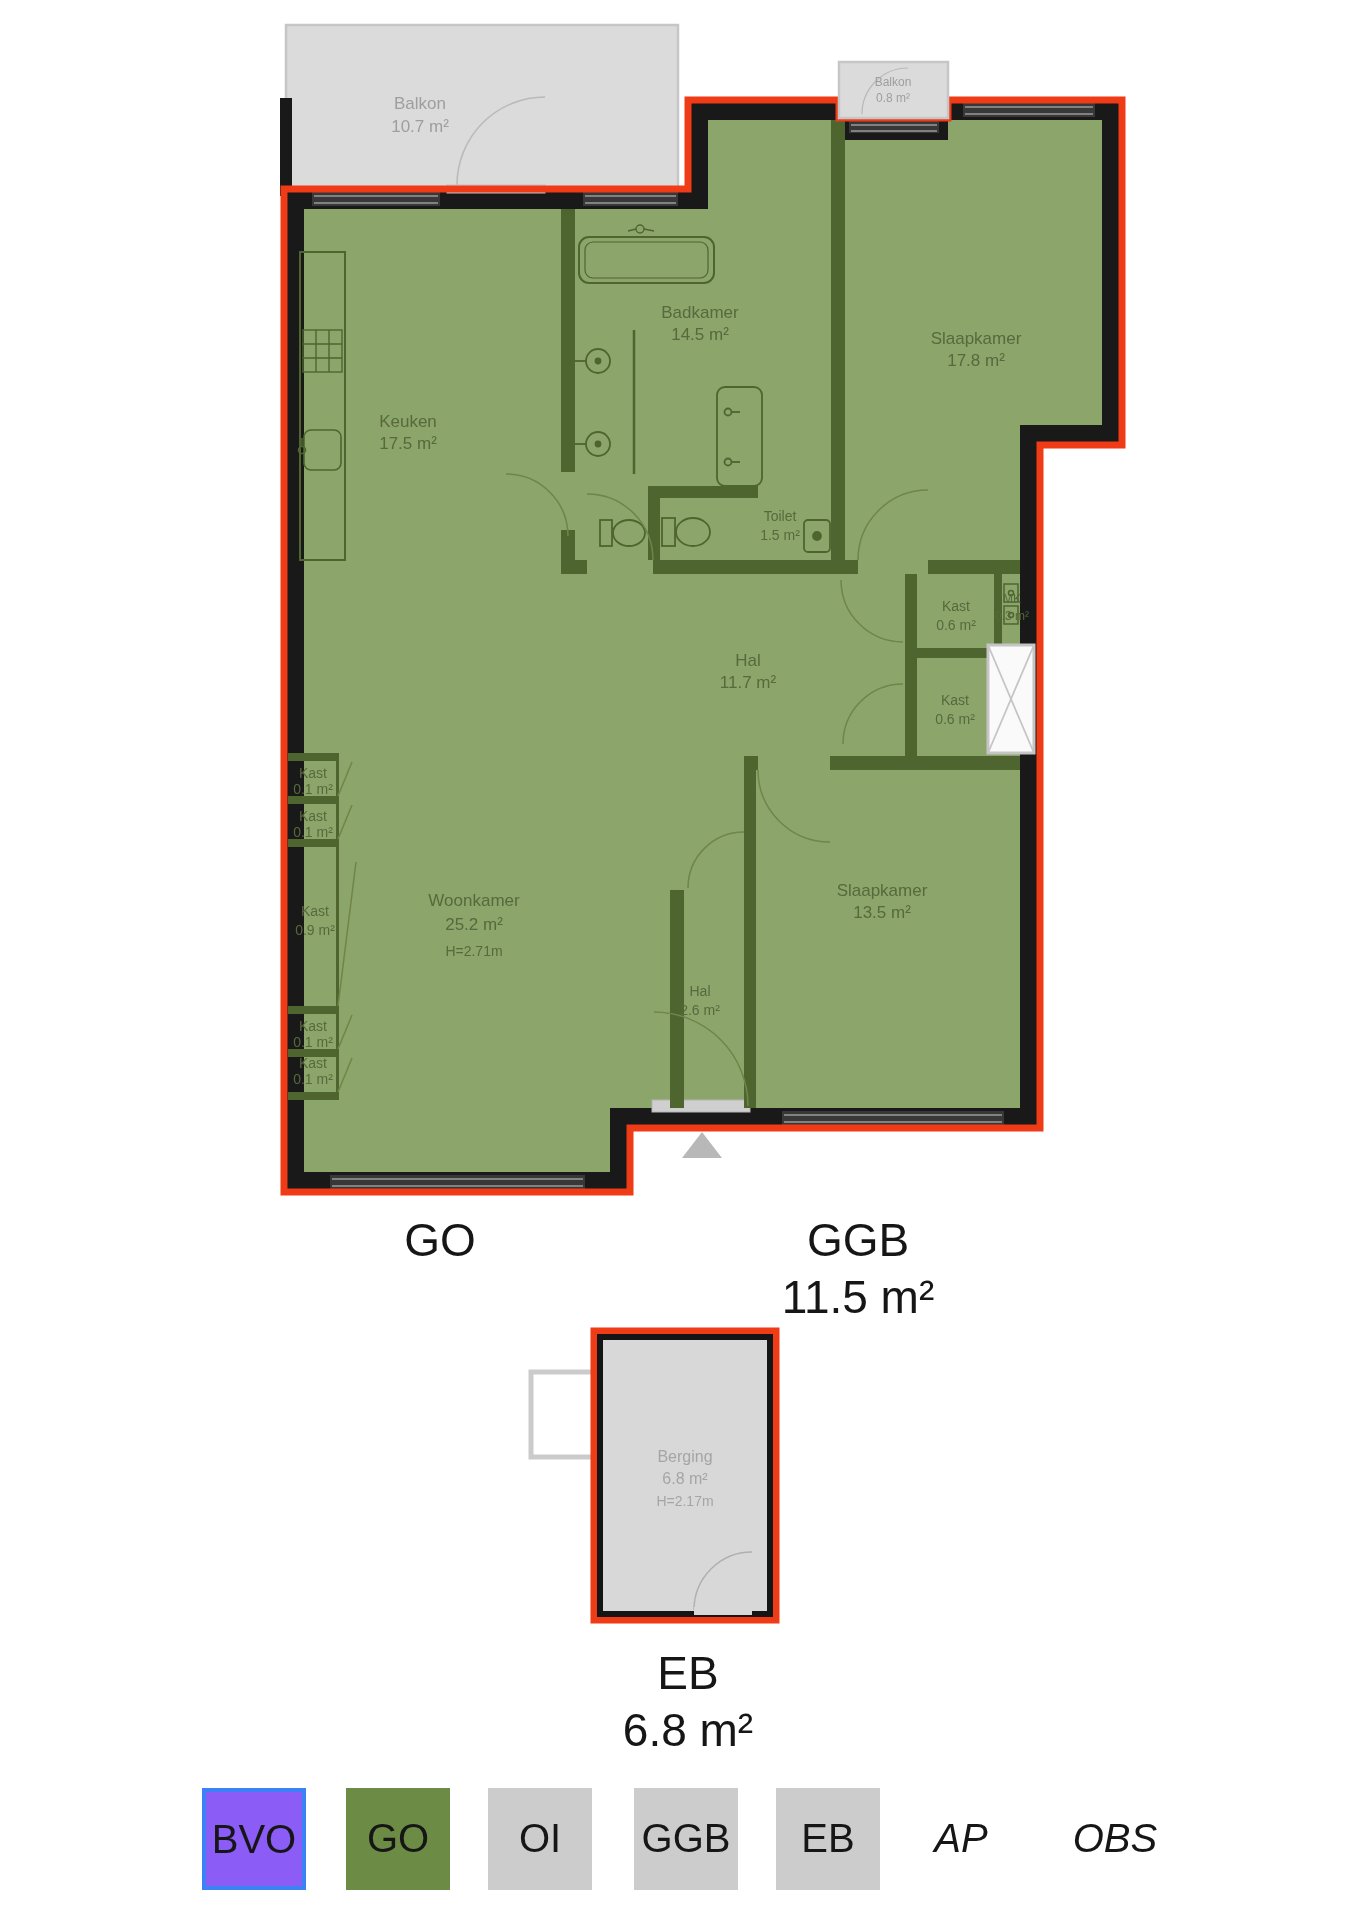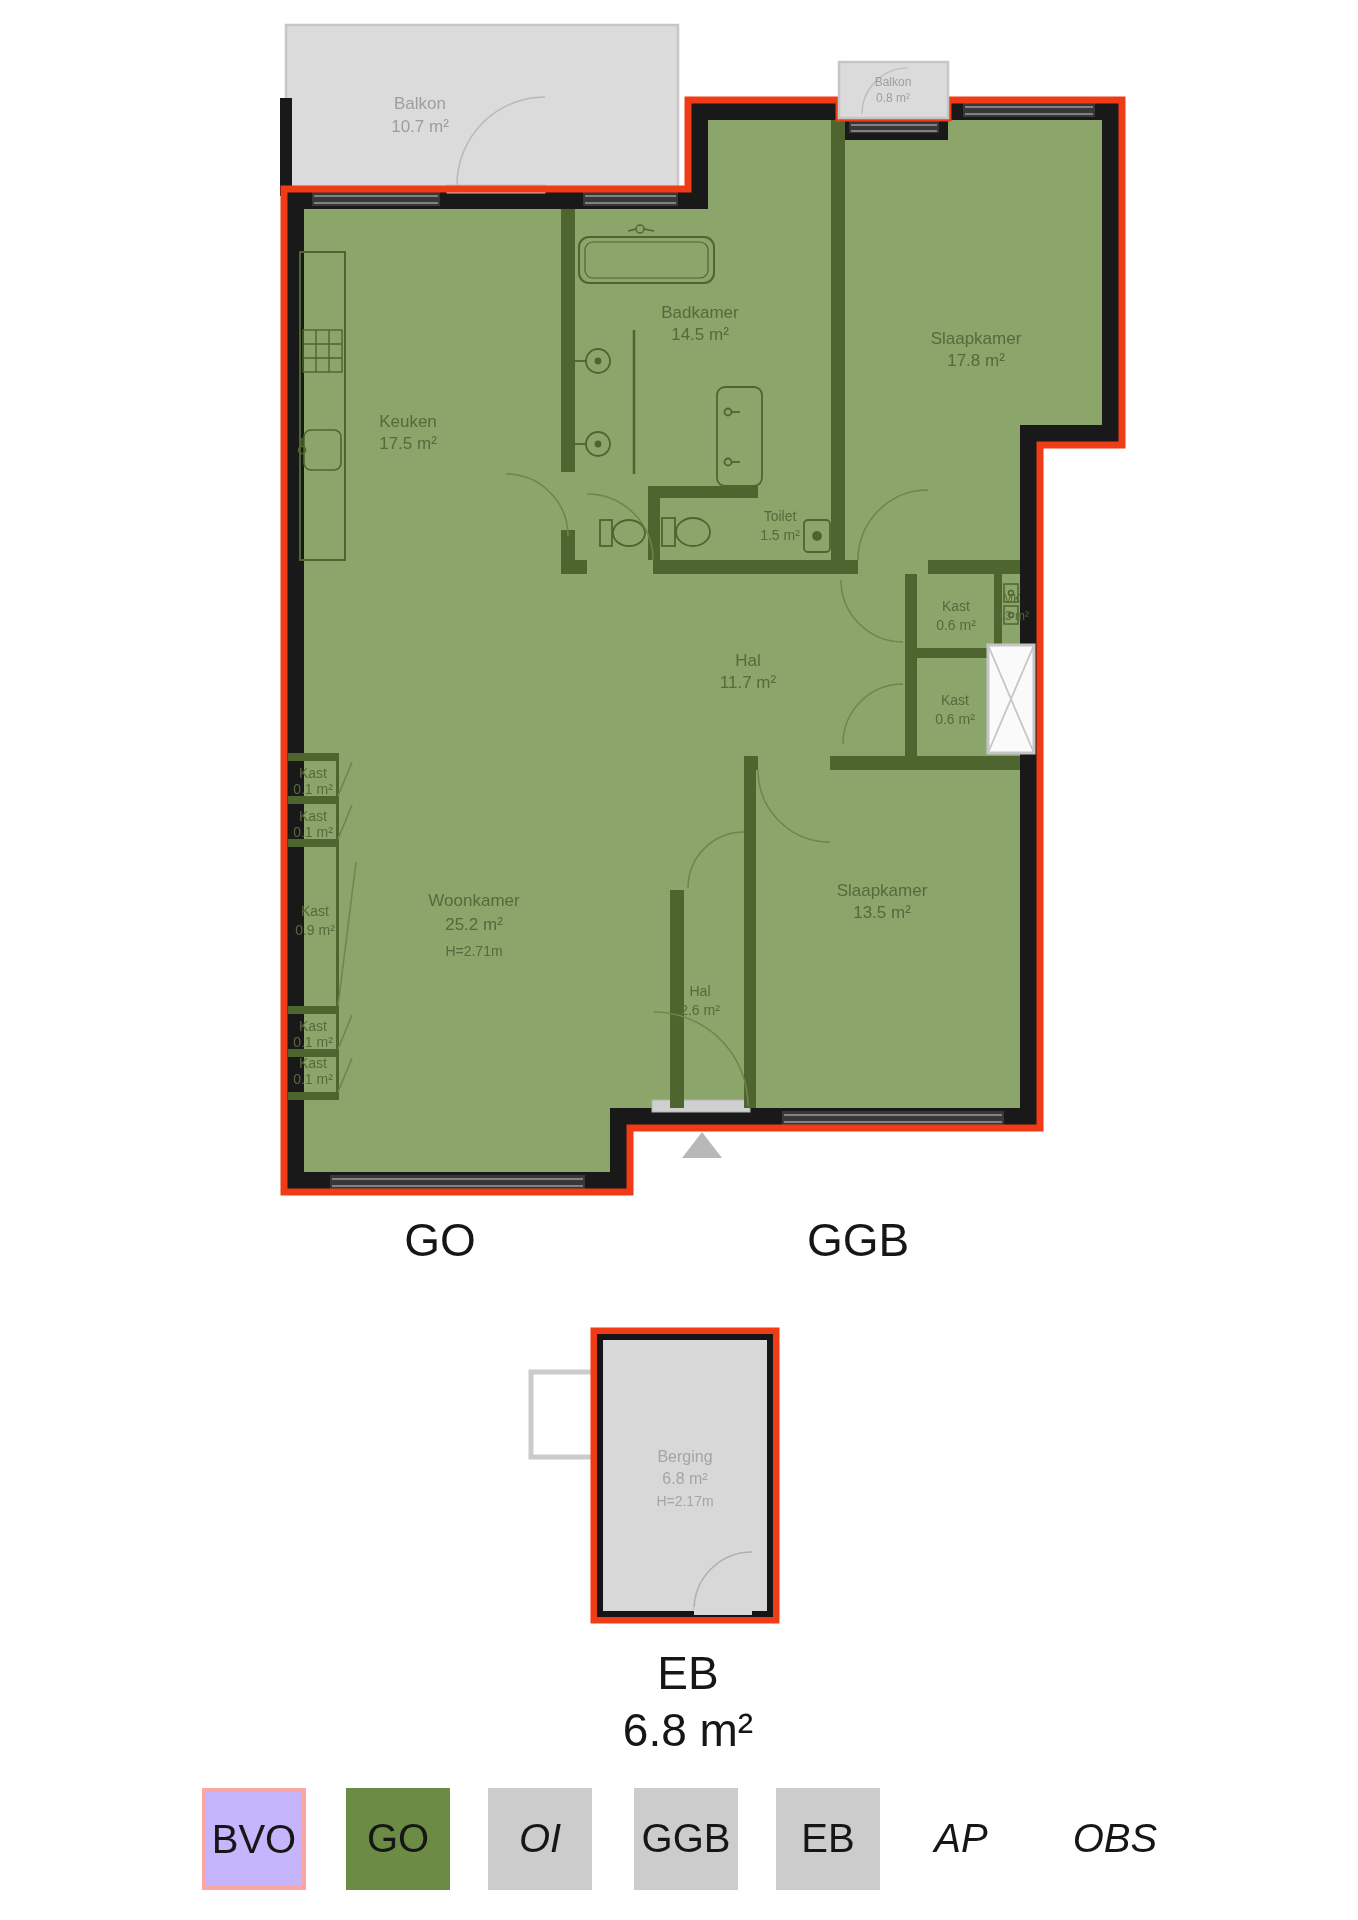--- a/index.html
+++ b/index.html
@@ -21,21 +21,21 @@
     position:absolute;color:#161616;font-size:46px;line-height:57px;
     text-align:center;white-space:nowrap;
   }
   .big-label div{pointer-events:none;}
 
   .legend-item{
     position:absolute;top:1788px;width:104px;height:102px;
     font-size:40px;line-height:100px;text-align:center;color:#161616;
     box-sizing:border-box;
   }
-  .lg-outline-red{background:#c4b5fd;border:4px solid #fca5a5;}
+  .lg-outline-red{background:#8b5cf6;border:4px solid #3b82f6;}
   .lg-green{background:#6c8c45;}
   .lg-gray{background:#cccccc;}
   .lg-none{background:transparent;font-style:italic;}
 </style>
 </head>
 <body>
 
 <div id="stage">
 
   <svg width="1358" height="1920" viewBox="0 0 1358 1920">
@@ -275,29 +275,30 @@
       <text x="685" y="1484" text-anchor="middle" font-size="16" class="berging-label">6.8 m²</text>
       <text x="685" y="1506" text-anchor="middle" font-size="14" class="berging-label">H=2.17m</text>
     </g>
   </svg>
 
   <div class="big-label" style="left:240px;top:1212px;width:400px;">
     <div>GO</div>
   </div>
   <div class="big-label" style="left:658px;top:1212px;width:400px;">
     <div>GGB</div>
+    <div>11.5 m²</div>
   </div>
   <div class="big-label" style="left:488px;top:1645px;width:400px;">
     <div>EB</div>
     <div>6.8 m²</div>
   </div>
 
   <div>
     <div class="legend-item lg-outline-red" style="left:202px;line-height:94px;">BVO</div>
     <div class="legend-item lg-green" style="left:346px;">GO</div>
-    <div class="legend-item lg-gray" style="left:488px;font-style:italic;">OI</div>
+    <div class="legend-item lg-gray" style="left:488px;">OI</div>
     <div class="legend-item lg-gray" style="left:634px;">GGB</div>
     <div class="legend-item lg-gray" style="left:776px;">EB</div>
     <div class="legend-item lg-none" style="left:906px;width:110px;">AP</div>
     <div class="legend-item lg-none" style="left:1060px;width:110px;">OBS</div>
   </div>
 
 </div>
 
 </body></html>

